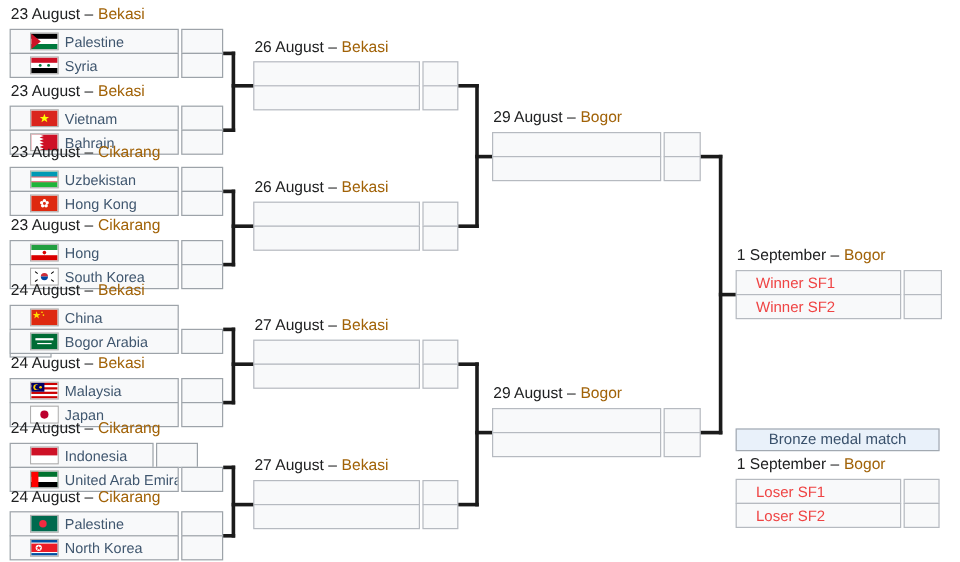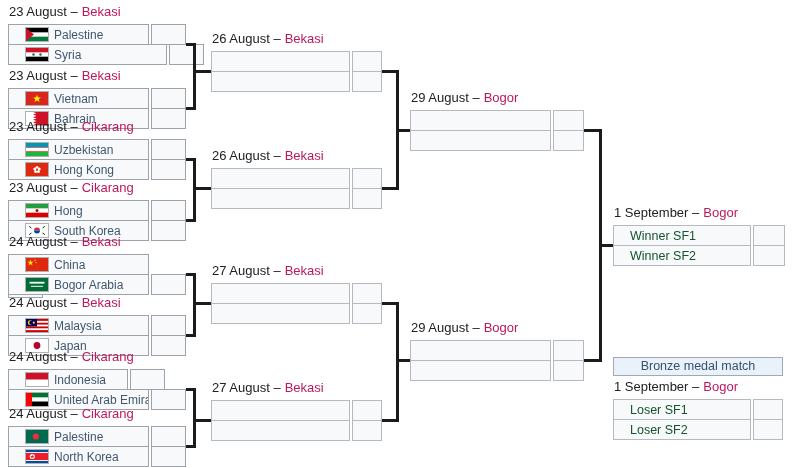--- a/index.html
+++ b/index.html
@@ -1,26 +1,26 @@
 <!DOCTYPE html>
 <html><head>
 <meta charset="utf-8">
 <style>
   *{margin:0;padding:0;box-sizing:border-box}
   html,body{background:#fff}
   body{font-family:"Liberation Sans","DejaVu Sans",sans-serif;color:#202122}
   #bracket{position:relative;width:800px;height:468px;background:#fff;overflow:hidden}
   .mlabel{position:absolute;height:16px;line-height:16px;font-size:13px;white-space:nowrap;color:#202122}
-  .mlabel .venue{color:#be185d;margin-left:4px;cursor:pointer}
+  .mlabel .venue{color:#a16207;margin-left:4px;cursor:pointer}
   .trow{position:absolute;display:flex;gap:2px}
   .cell{background:#f8f9fa;border:1px solid #9da3a9;height:21px;display:flex;align-items:center;overflow:hidden}
   .cell.light{border-color:#b6bac0}
   .team{padding-left:16px}
   .tname{color:#40576f;font-size:12px;white-space:nowrap;cursor:pointer}
-  .plainname{color:#14532d;font-size:12.5px;white-space:nowrap}
+  .plainname{color:#ef4444;font-size:12.5px;white-space:nowrap}
   .flag{width:24px;height:15px;border:1px solid #b0b0b0;background:#fff;flex:none;margin-right:5px;line-height:0}
   .flag svg{display:block}
   .conn{position:absolute;background:#1b1b1b}
   .bronze-header{position:absolute;background:#e9f1fa;border:1px solid #a2a9b1;color:#39506b;
     font-size:12.5px;text-align:center;line-height:17px;height:19px}
 </style>
 </head>
 <body>
 
 <div id="bracket">
@@ -33,21 +33,21 @@
             <rect width="22" height="4.33" fill="#000"></rect>
             <rect y="8.67" width="22" height="4.33" fill="#007a3d"></rect>
             <polygon points="0,0 8,6.5 0,13" fill="#ce1126"></polygon>
           </svg>
         </span>
         <span class="tname">Palestine</span>
       </div>
       <div class="cell score" style="width: 35px;"></div>
     </div>
     <div class="trow" style="left: 8px; top: 44px;">
-      <div class="cell team" style="width: 159px;">
+      <div class="cell team" style="width: 141px;">
         <span class="flag">
           <svg xmlns="http://www.w3.org/2000/svg" viewBox="0 0 22 13" width="22" height="13">
             <rect width="22" height="13" fill="#fff"></rect>
             <rect width="22" height="4.33" fill="#ce1126"></rect>
             <rect y="8.67" width="22" height="4.33" fill="#000"></rect>
             <circle cx="7.5" cy="6.5" r="1.2" fill="#007a3d"></circle>
             <circle cx="14.5" cy="6.5" r="1.2" fill="#007a3d"></circle>
           </svg>
         </span>
         <span class="tname">Syria</span>

